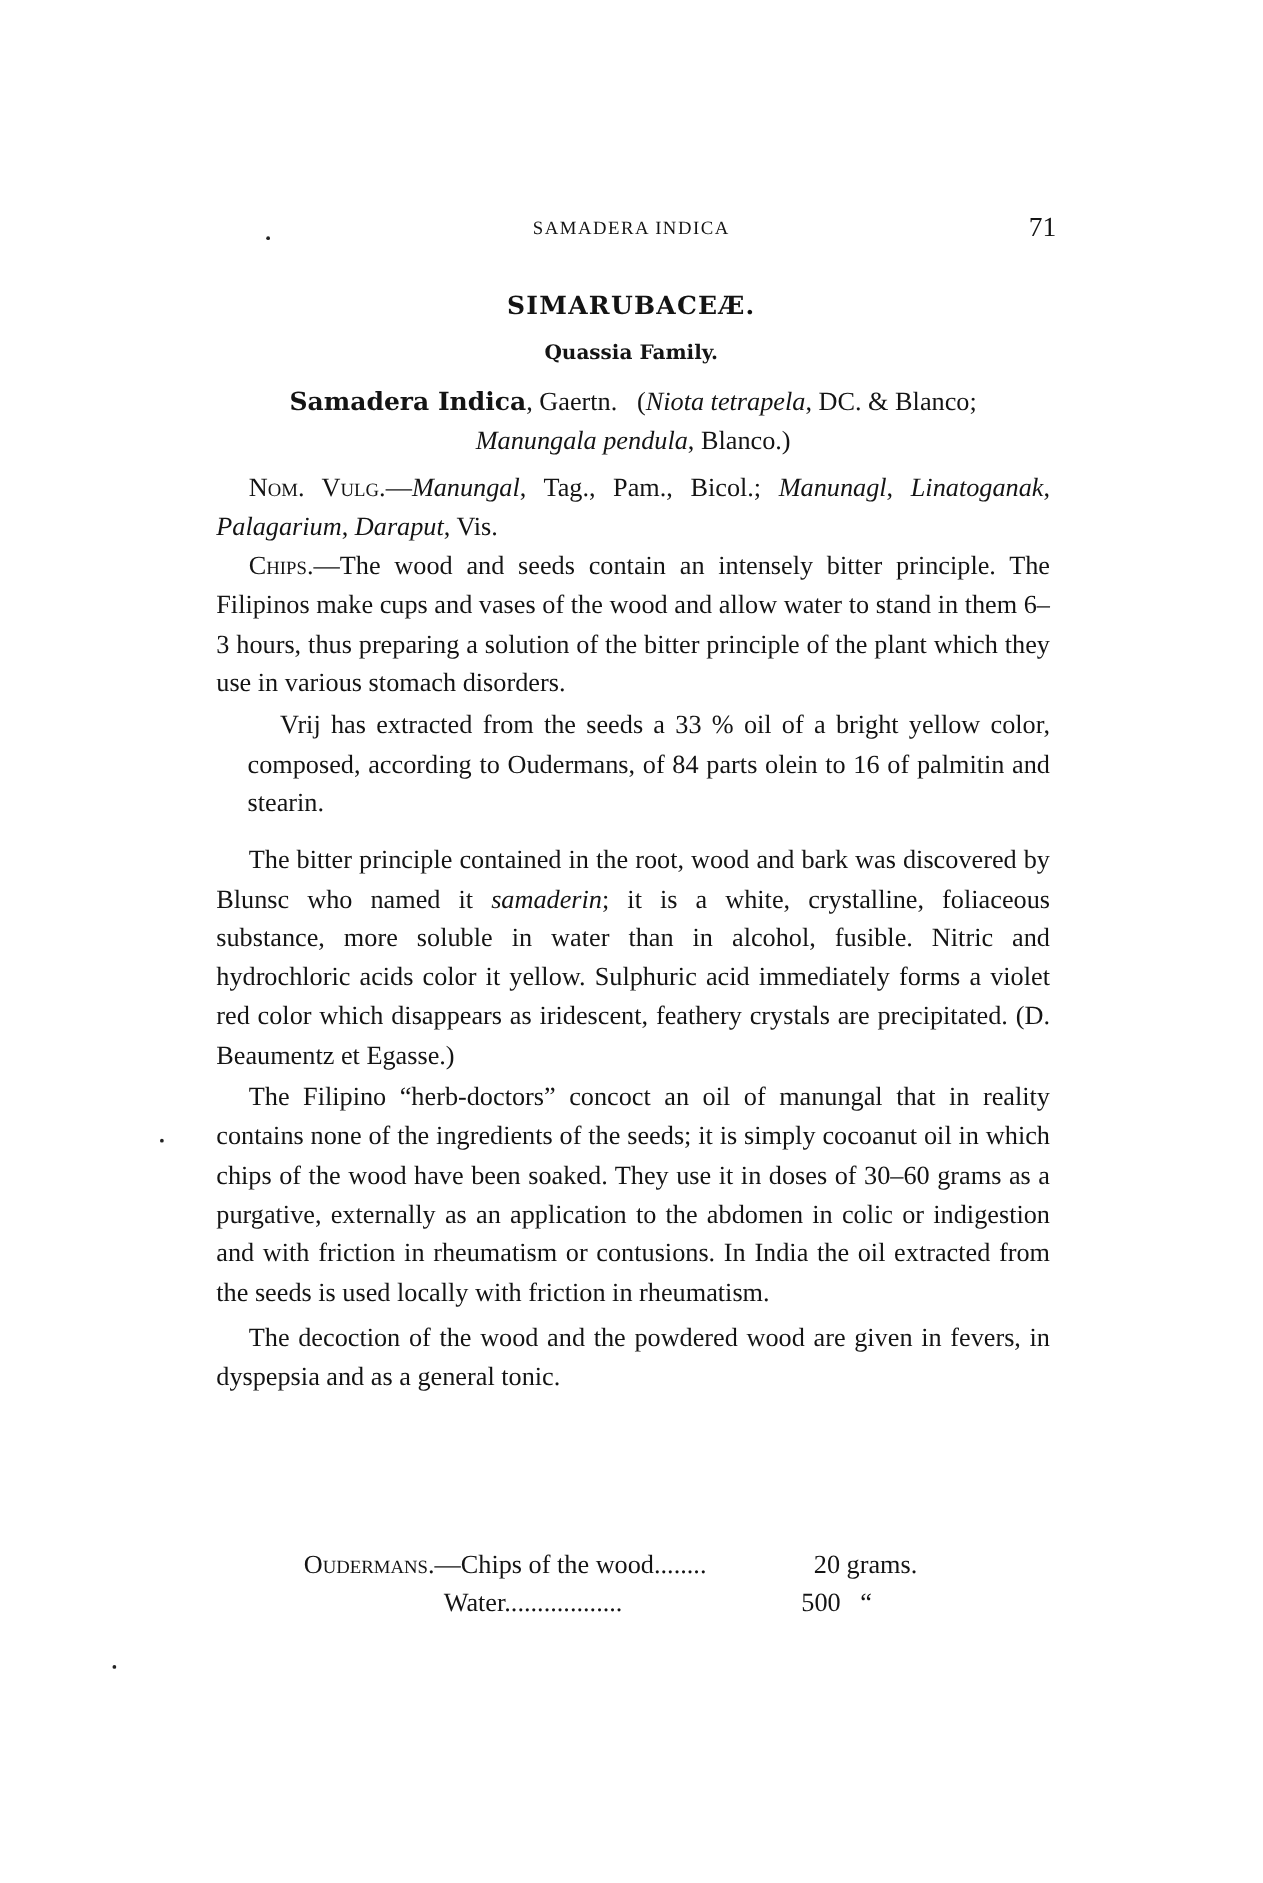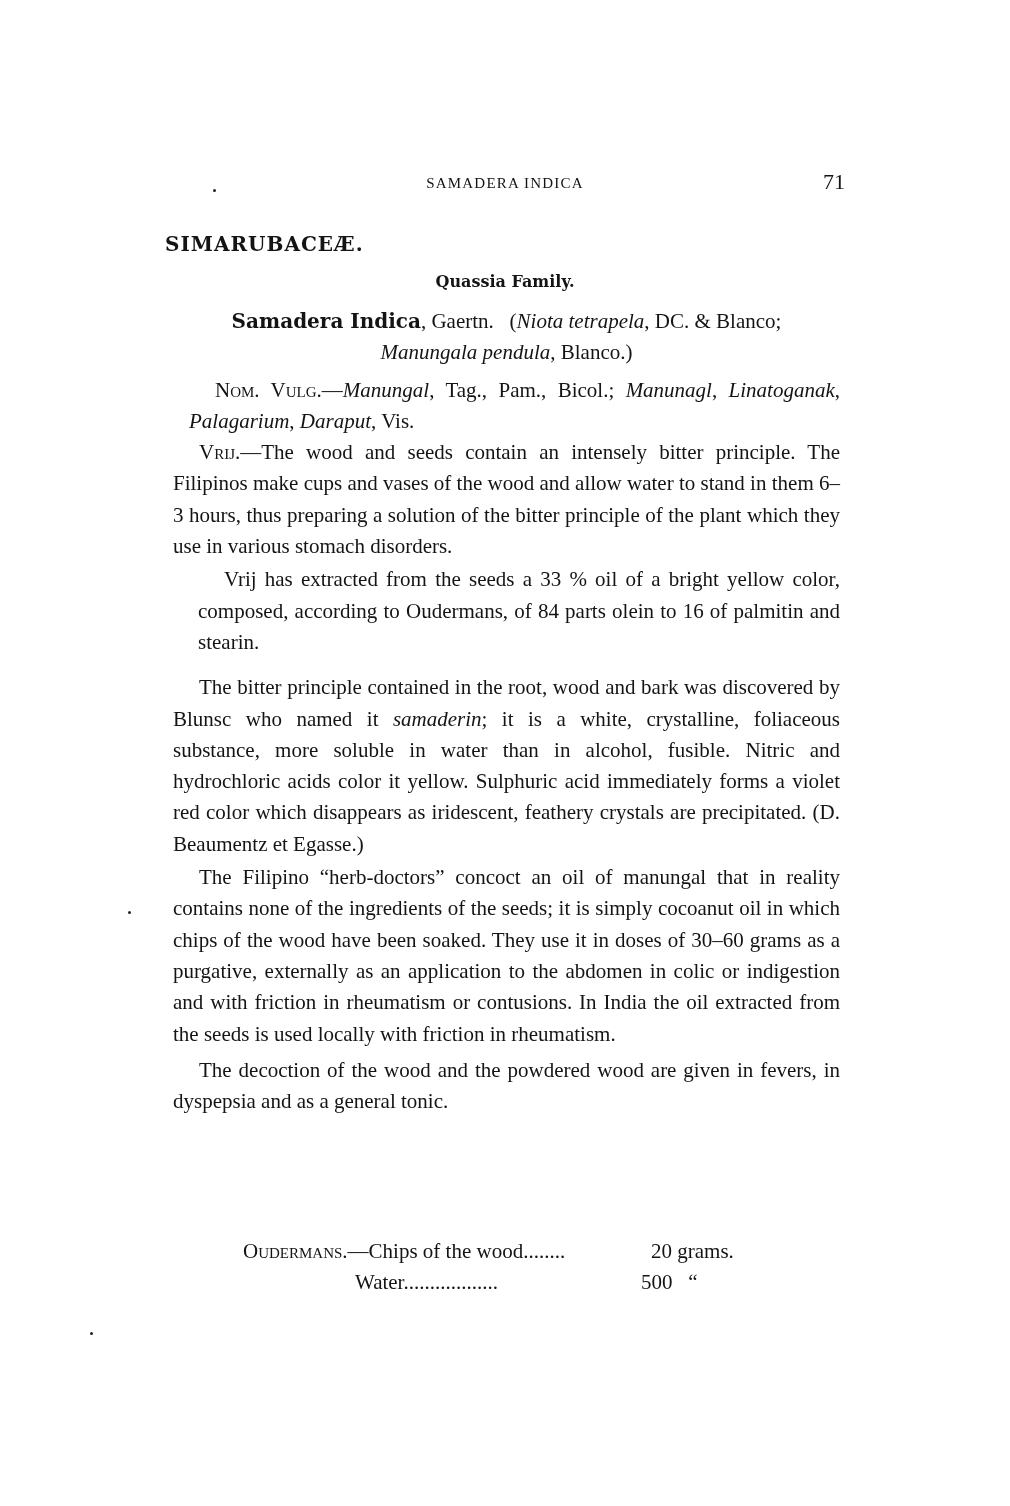--- a/index.html
+++ b/index.html
@@ -18,21 +18,21 @@
       position: absolute; left: 0; right: 0; text-align: center;
       font-size: 15px; letter-spacing: 1.2px; top: 4px;
     }
     .page-number {
       position: absolute; right: 0; top: -2px; font-size: 22px;
     }
     .stray-dot {
       position: absolute; width: 3px; height: 3px; background: #222; border-radius: 50%;
     }
     .family-title {
-      position: absolute; top: 232px; left: 165px; width: 680px; 
+      position: absolute; top: 232px; left: 165px; width: 680px; text-align: center;
       font-weight: bold; font-size: 20px; letter-spacing: 1px;
       font-family: "DejaVu Serif", serif;
     }
     .family-sub {
       position: absolute; top: 272px; left: 165px; width: 680px; text-align: center;
       font-weight: bold; font-size: 16px;
       font-family: "DejaVu Serif", serif;
     }
     .text-block {
       position: absolute; left: 173px; width: 667px;
@@ -66,26 +66,26 @@
 
   <div class="family-title">SIMARUBACEÆ.</div>
   <div class="family-sub">Quassia Family.</div>
 
   <div class="text-block" style="top:306px;">
     <p class="center">
       <span class="species-name">Samadera Indica</span><span>, Gaertn.</span>&nbsp;&nbsp;&nbsp;<span>(</span><span class="ital">Niota tetrapela</span><span>, DC. &amp; Blanco;</span><br>
       <span class="ital">Manungala pendula</span><span>, Blanco.)</span>
     </p>
 
-    <p class="indent" style="margin-top:6px;margin-left:16px;">
+    <p class="indent" style="margin-top:6px;">
       <span class="sc">Nom. Vulg.</span><span>—</span><span class="ital">Manungal</span><span>, Tag., Pam., Bicol.; </span><span class="ital">Manunagl</span><span>, </span><span class="ital">Linatoganak</span><span>, </span><span class="ital">Palagarium</span><span>, </span><span class="ital">Daraput</span><span>, Vis.</span>
     </p>
 
     <p class="indent">
-      <span class="sc">Vrij.</span><span>—The wood and seeds contain an intensely bitter principle. The Filipinos make cups and vases of the wood and allow water to stand in them 6–3 hours, thus preparing a solution of the bitter principle of the plant which they use in various stomach disorders.</span>
+      <span class="sc">Chips.</span><span>—The wood and seeds contain an intensely bitter principle. The Filipinos make cups and vases of the wood and allow water to stand in them 6–3 hours, thus preparing a solution of the bitter principle of the plant which they use in various stomach disorders.</span>
     </p>
 
     <p class="indent" style="margin-top:2px;margin-left:25px;">Vrij has extracted from the seeds a 33 % oil of a bright yellow color, composed, according to Oudermans, of 84 parts olein to 16 of palmitin and stearin.</p>
 
     <p class="indent" style="margin-top:14px;">
       <span>The bitter principle contained in the root, wood and bark was discovered by Blunsc who named it </span><span class="ital">samaderin</span><span>; it is a white, crystalline, foliaceous substance, more soluble in water than in alcohol, fusible. Nitric and hydrochloric acids color it yellow. Sulphuric acid immediately forms a violet red color which disappears as iridescent, feathery crystals are precipitated. (D. Beaumentz et Egasse.)</span>
     </p>
 
     <p class="indent" style="margin-top:2px;">The Filipino “herb-doctors” concoct an oil of manungal that in reality contains none of the ingredients of the seeds; it is simply cocoanut oil in which chips of the wood have been soaked. They use it in doses of 30–60 grams as a purgative, externally as an application to the abdomen in colic or indigestion and with friction in rheumatism or contusions. In India the oil extracted from the seeds is used locally with friction in rheumatism.</p>
 

